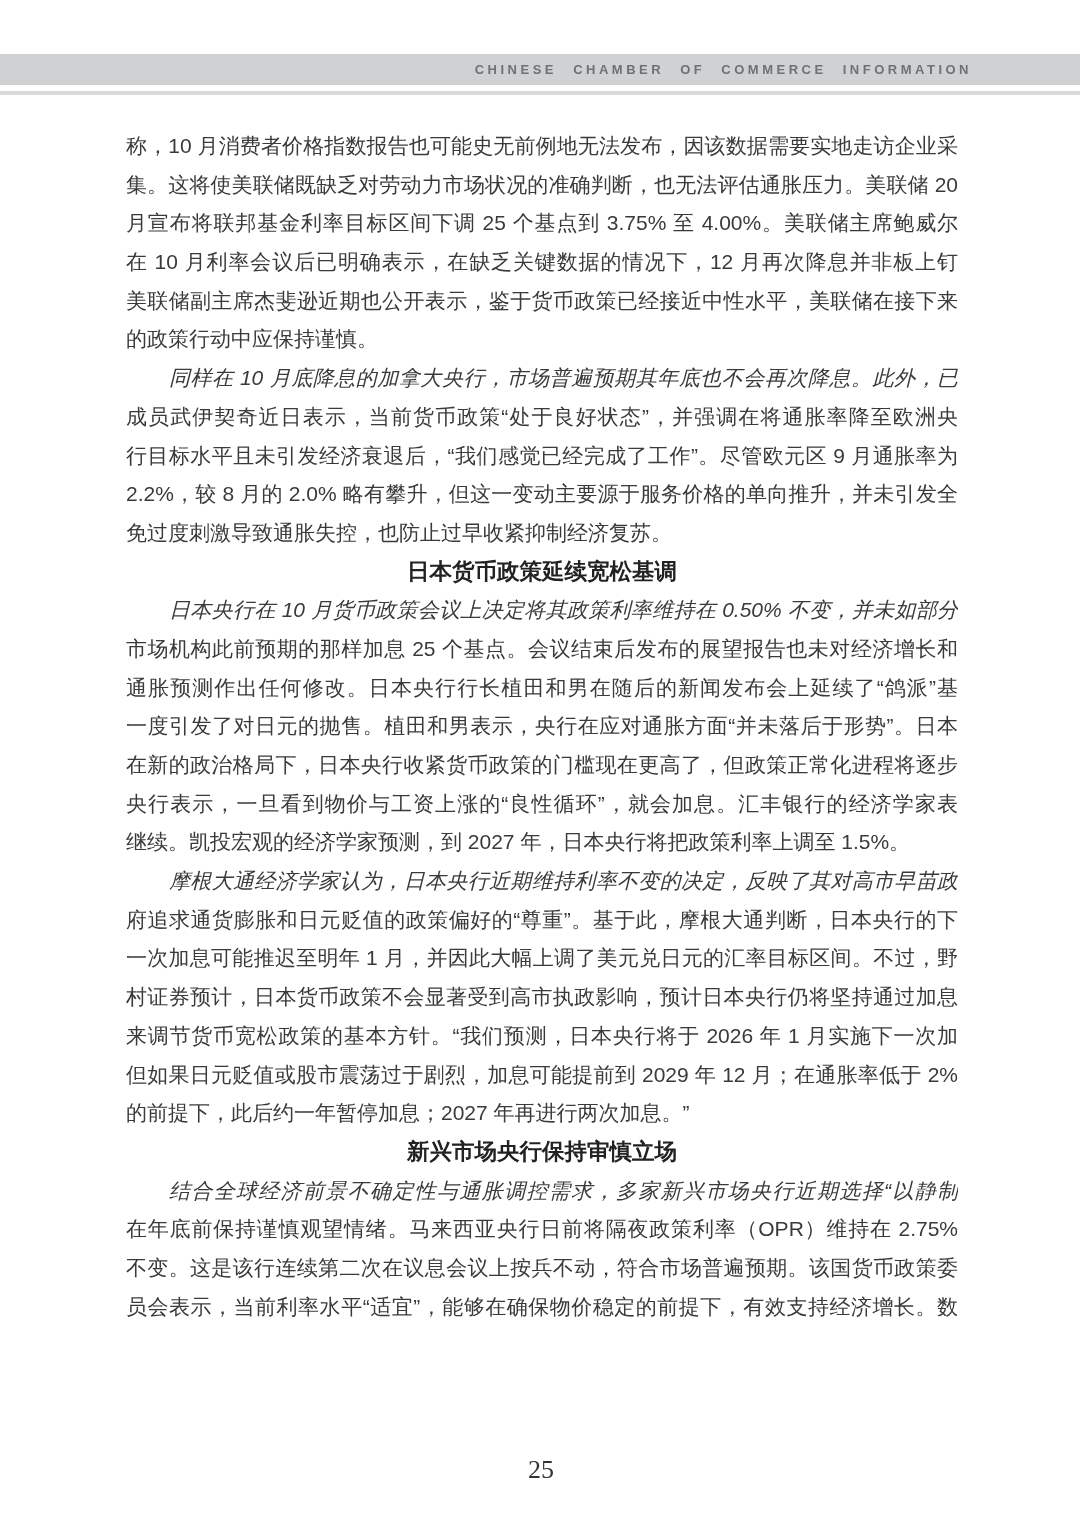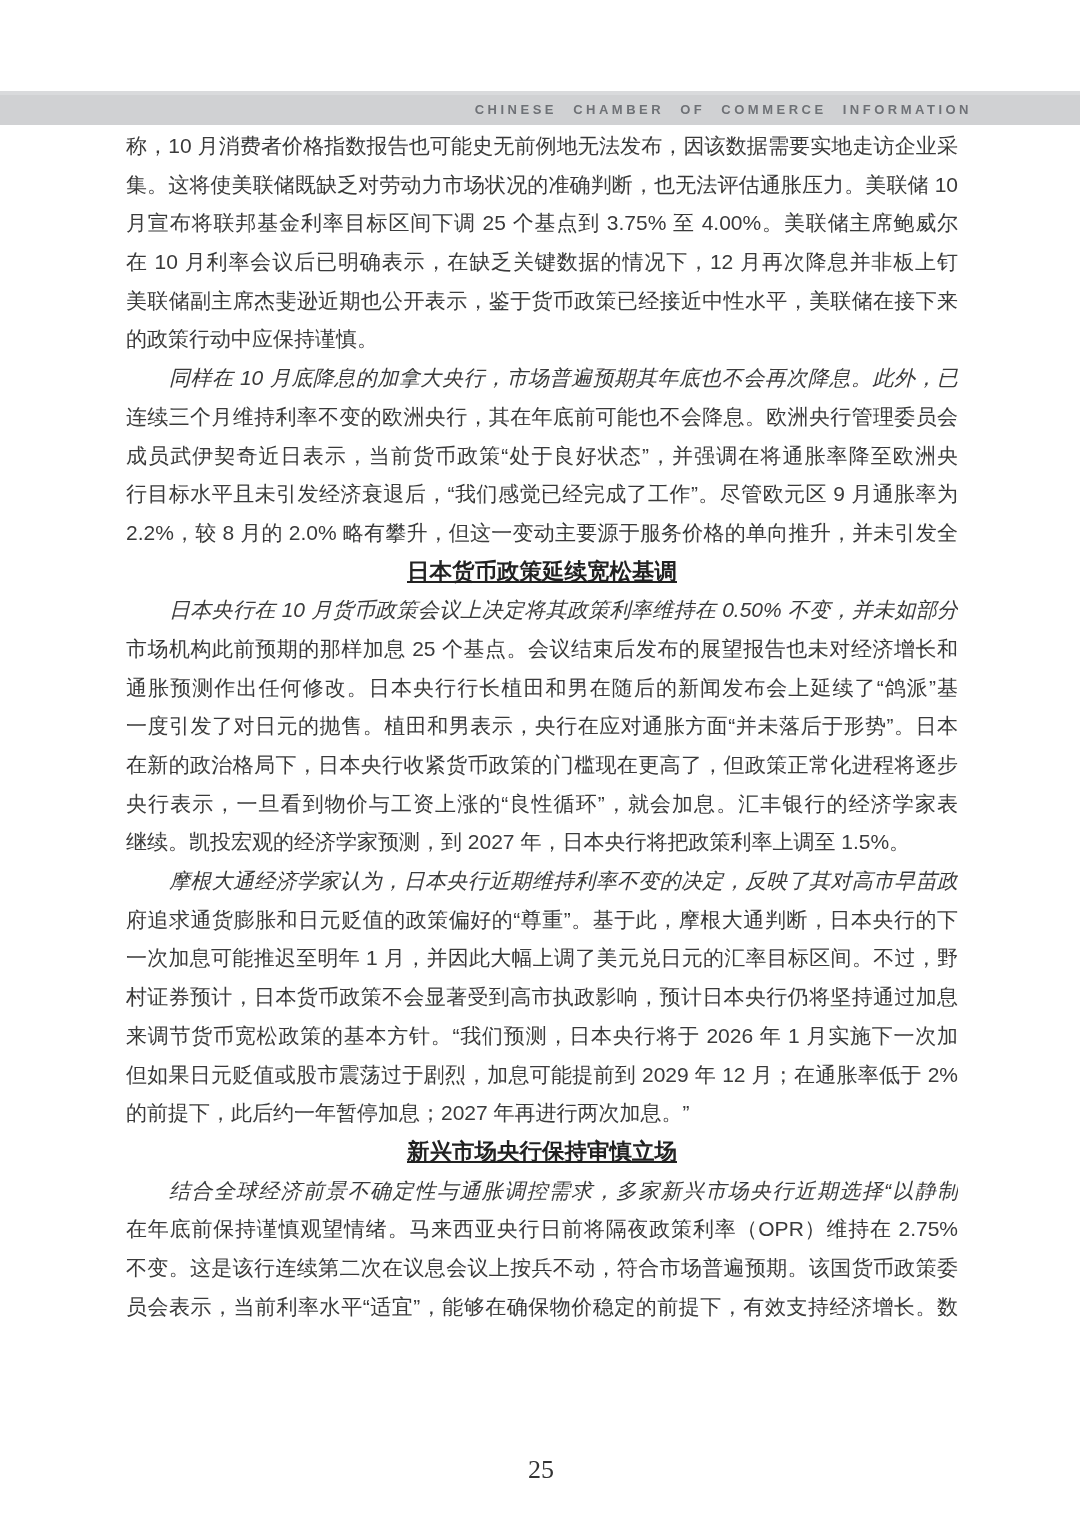--- a/index.html
+++ b/index.html
@@ -15,21 +15,20 @@
   .banner {
     position: absolute;
     top: 54px; left: 0;
     width: 100%; height: 31px;
     background: #d0d1d3;
     display: flex;
     align-items: center;
     justify-content: flex-end;
     padding-right: 108px;
     box-sizing: border-box;
-    margin-top: 40px;
   }
   .banner-text {
     color: #6e7176;
     font-size: 13px;
     font-weight: bold;
     letter-spacing: 3.5px;
     word-spacing: 9px;
     white-space: nowrap;
   }
   .banner-stripe {
@@ -57,21 +56,20 @@
   }
   .line.para-first { padding-left: 43px; font-style: italic; }
   .line.para-last { text-align: left; text-align-last: left; }
   .line.heading {
     font-weight: bold;
     font-size: 22.5px;
     color: #222222;
     text-align: center;
     text-align-last: center;
     padding-left: 0;
-    text-decoration: underline;
   }
   
   .page-number {
     position: absolute;
     top: 1455px; left: 1px;
     width: 100%;
     text-align: center;
     font-family: "Liberation Serif", "DejaVu Serif", serif;
     font-size: 26px;
     color: #333333;
@@ -82,30 +80,30 @@
 
 <div class="page">
 
   <div class="banner">
     <span class="banner-text">CHINESE CHAMBER OF COMMERCE INFORMATION</span>
   </div>
   <div class="banner-stripe"></div>
 
   <main class="content">
       <div class="line body-line">称，10 月消费者价格指数报告也可能史无前例地无法发布，因该数据需要实地走访企业采</div>
-      <div class="line body-line">集。这将使美联储既缺乏对劳动力市场状况的准确判断，也无法评估通胀压力。美联储 10</div>
+      <div class="line body-line">集。这将使美联储既缺乏对劳动力市场状况的准确判断，也无法评估通胀压力。美联储 20</div>
       <div class="line body-line">月宣布将联邦基金利率目标区间下调 25 个基点到 3.75% 至 4.00%。美联储主席鲍威尔</div>
       <div class="line body-line">在 10 月利率会议后已明确表示，在缺乏关键数据的情况下，12 月再次降息并非板上钉钉。</div>
       <div class="line body-line">美联储副主席杰斐逊近期也公开表示，鉴于货币政策已经接近中性水平，美联储在接下来</div>
       <div class="line body-line para-last">的政策行动中应保持谨慎。</div>
       <div class="line body-line para-first">同样在 10 月底降息的加拿大央行，市场普遍预期其年底也不会再次降息。此外，已</div>
-      <div class="line body-line">连续三个月维持利率不变的欧洲央行，其在年底前可能也不会降息。欧洲央行管理委员会</div>
       <div class="line body-line">成员武伊契奇近日表示，当前货币政策“处于良好状态”，并强调在将通胀率降至欧洲央</div>
       <div class="line body-line">行目标水平且未引发经济衰退后，“我们感觉已经完成了工作”。尽管欧元区 9 月通胀率为</div>
       <div class="line body-line">2.2%，较 8 月的 2.0% 略有攀升，但这一变动主要源于服务价格的单向推升，并未引发全</div>
+      <div class="line body-line para-last">免过度刺激导致通胀失控，也防止过早收紧抑制经济复苏。</div>
       <div class="line heading">日本货币政策延续宽松基调</div>
       <div class="line body-line para-first">日本央行在 10 月货币政策会议上决定将其政策利率维持在 0.50% 不变，并未如部分</div>
       <div class="line body-line">市场机构此前预期的那样加息 25 个基点。会议结束后发布的展望报告也未对经济增长和</div>
       <div class="line body-line">通胀预测作出任何修改。日本央行行长植田和男在随后的新闻发布会上延续了“鸽派”基调，</div>
       <div class="line body-line">一度引发了对日元的抛售。植田和男表示，央行在应对通胀方面“并未落后于形势”。日本</div>
       <div class="line body-line">在新的政治格局下，日本央行收紧货币政策的门槛现在更高了，但政策正常化进程将逐步</div>
       <div class="line body-line">央行表示，一旦看到物价与工资上涨的“良性循环”，就会加息。汇丰银行的经济学家表示，</div>
       <div class="line body-line para-last">继续。凯投宏观的经济学家预测，到 2027 年，日本央行将把政策利率上调至 1.5%。</div>
       <div class="line body-line para-first">摩根大通经济学家认为，日本央行近期维持利率不变的决定，反映了其对高市早苗政</div>
       <div class="line body-line">府追求通货膨胀和日元贬值的政策偏好的“尊重”。基于此，摩根大通判断，日本央行的下</div>

